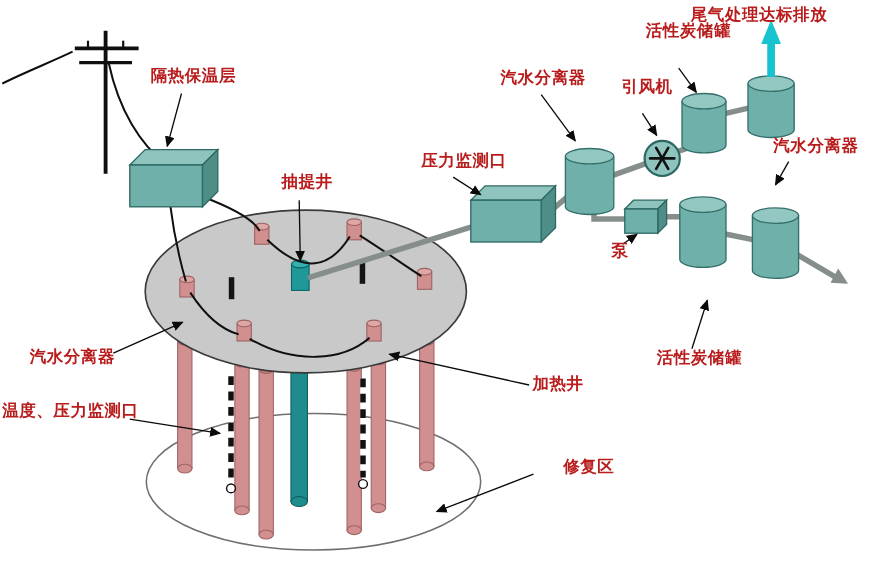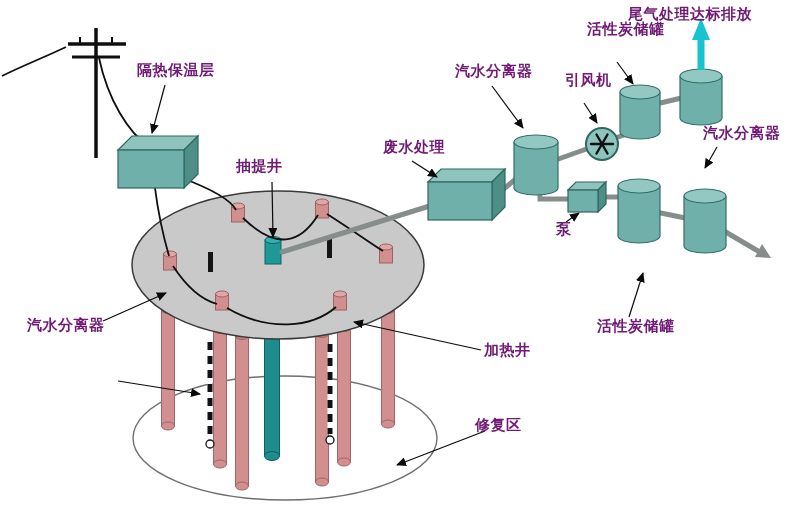--- a/index.html
+++ b/index.html
@@ -2,21 +2,21 @@
 <html><head>
 <meta charset="utf-8">
 <style>
   html,body{margin:0;padding:0;background:#fff;}
   #stage{
     position:relative;width:800px;height:527px;background:#ffffff;overflow:hidden;
     font-family:"Liberation Sans","DejaVu Sans",sans-serif;
   }
   #stage svg{position:absolute;left:0;top:0;}
   .label{
-    position:absolute;font-size:15px;font-weight:700;color:#701a75;
+    position:absolute;font-size:15px;font-weight:700;color:#b91c1c;
     white-space:nowrap;line-height:1.1;letter-spacing:0.5px;
   }
 </style>
 </head>
 <body>
 
 <div id="stage">
 
 <svg width="800" height="527" viewBox="0 0 800 527">
   <defs>
@@ -215,26 +215,27 @@
     <path d="M566,222 L579,213" marker-end="url(#ah)"></path>
     <path d="M103,321 L166,293" marker-end="url(#ah)"></path>
     <path d="M118,381 L200,394" marker-end="url(#ah)"></path>
     <path d="M481,350 L354,322" marker-end="url(#ah)"></path>
     <path d="M485,431 L397,465" marker-end="url(#ah)"></path>
     <path d="M629,317 L643,273" marker-end="url(#ah)"></path>
   </g>
 </svg>
 
 <div class="label" style="left:137px;top:62px">隔热保温层</div>
-<div class="label" style="left:236px;top:158px">抽提井</div>
-<div class="label" style="left:383px;top:139px">废水处理</div>
+<div class="label" style="left:256px;top:158px">抽提井</div>
+<div class="label" style="left:383px;top:139px">压力监测口</div>
 <div class="label" style="left:455px;top:63px">汽水分离器</div>
 <div class="label" style="left:565px;top:72px">引风机</div>
 <div class="label" style="left:587px;top:21px">活性炭储罐</div>
 <div class="label" style="left:628px;top:6px">尾气处理达标排放</div>
 <div class="label" style="left:703px;top:125px">汽水分离器</div>
 <div class="label" style="left:556px;top:221px">泵</div>
 <div class="label" style="left:27px;top:317px">汽水分离器</div>
+<div class="label" style="left:2px;top:366px">温度、压力监测口</div>
 <div class="label" style="left:484px;top:342px">加热井</div>
-<div class="label" style="left:475px;top:417px">修复区</div>
+<div class="label" style="left:512px;top:417px">修复区</div>
 <div class="label" style="left:597px;top:318px">活性炭储罐</div>
 
 </div>
 
 </body></html>

